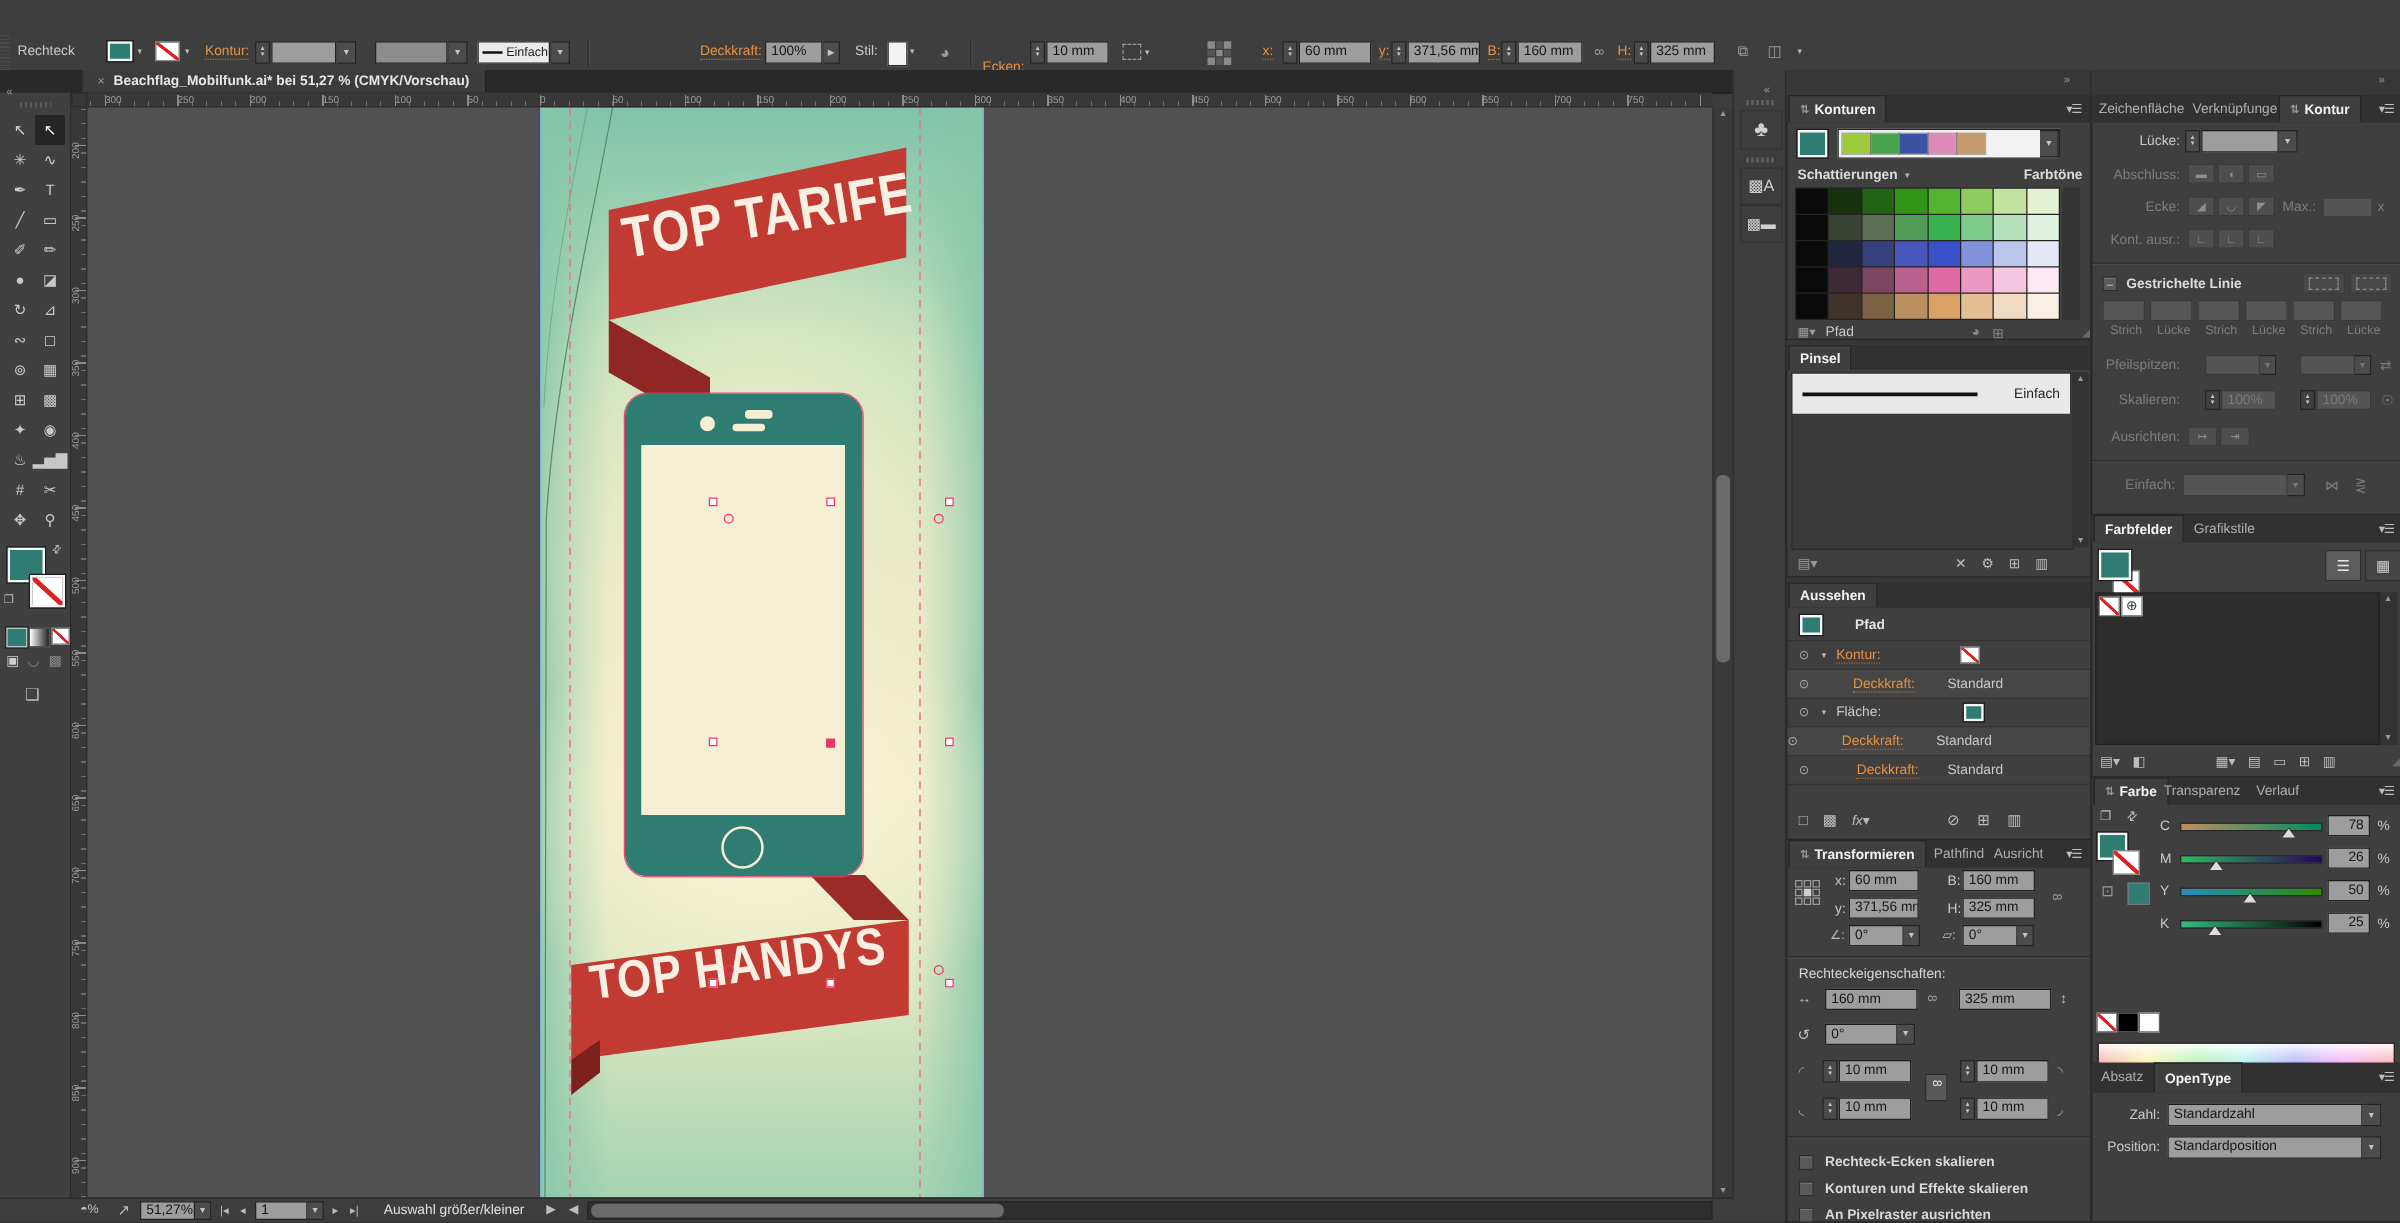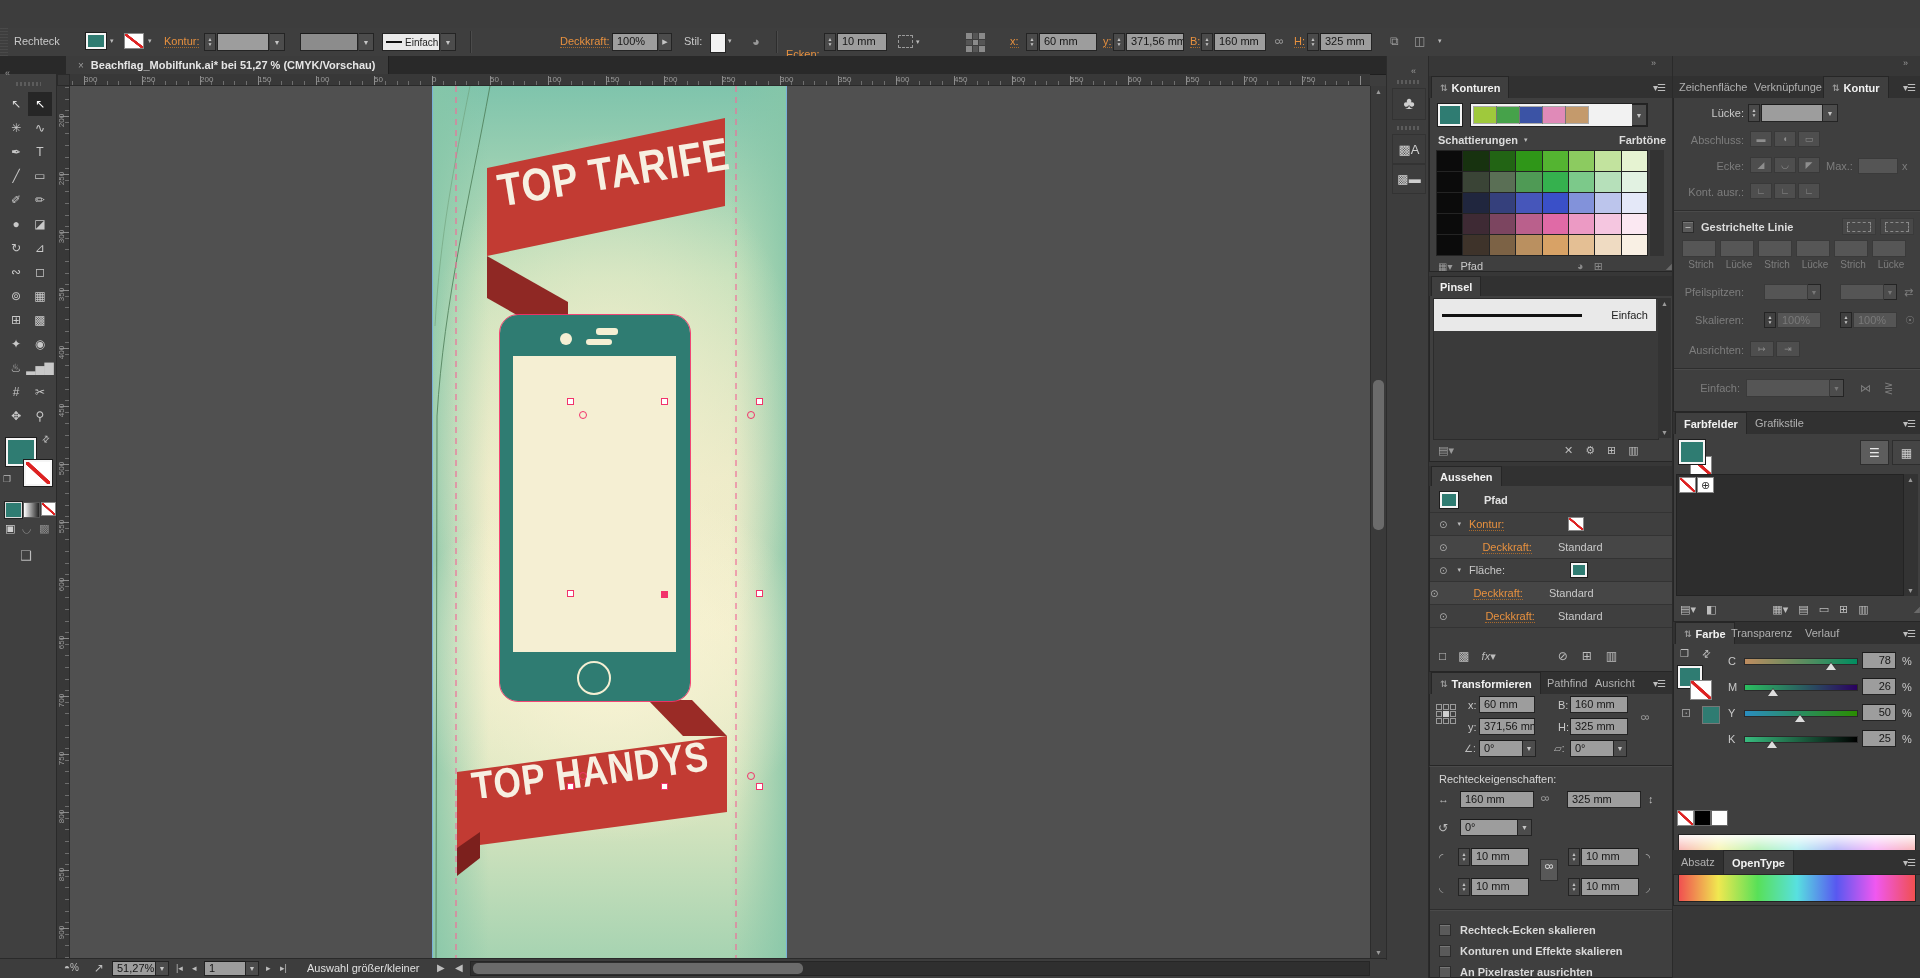--- a/index.html
+++ b/index.html
@@ -805,20 +805,28 @@
                              linear-gradient(to right,#f05050,#f0e850,#58e058,#58e0e0,#5858f0,#f058f0,#f05050);"></div>
     </div>
 
     <div class="ab phead" style="left:0;top:794px;width:248px;height:24px;">
       <span class="ab tabI" style="left:8px;top:6px;">Absatz</span>
       <div class="tabA" style="position:absolute;left:50px;top:0;height:24px;">
         <span>OpenType</span>
       </div>
       <span class="ab menu-ic" style="right:6px;top:7px;">▾☰</span>
     </div>
+    <div class="ab pbody" style="left:0;top:818px;width:248px;height:104px;">
+      <span class="ab lbl" style="left:8px;top:12px;width:46px;text-align:right;">Zahl:</span>
+      <div class="ab f" style="left:60px;top:9px;width:156px;height:18px;">Standardzahl</div>
+      <div class="ab ddv" style="left:216px;top:9px;width:15px;height:18px;">▼</div>
+      <span class="ab lbl" style="left:8px;top:38px;width:46px;text-align:right;">Position:</span>
+      <div class="ab f" style="left:60px;top:35px;width:156px;height:18px;">Standardposition</div>
+      <div class="ab ddv" style="left:216px;top:35px;width:15px;height:18px;">▼</div>
+    </div>
   </div>
 
   <div class="ab" style="left:0;top:958px;width:1386px;height:20px;background:#3d3d3d;border-top:1px solid #2a2a2a;box-sizing:border-box;">
     <span class="ab ic dim" style="left:64px;top:3px;font-size:10px;">◓%</span>
     <span class="ab ic" style="left:94px;top:2px;font-size:12px;color:#bdbdbd;">↗</span>
     <div class="ab f" style="left:112px;top:2px;width:44px;height:15px;line-height:13px;">51,27%</div>
     <div class="ab ddv" style="left:156px;top:2px;width:13px;height:15px;">▼</div>
     <span class="ab ic dim" style="left:176px;top:4px;font-size:9px;">|◂</span>
     <span class="ab ic dim" style="left:192px;top:4px;font-size:9px;">◂</span>
     <div class="ab f" style="left:204px;top:2px;width:42px;height:15px;line-height:13px;">1</div>

